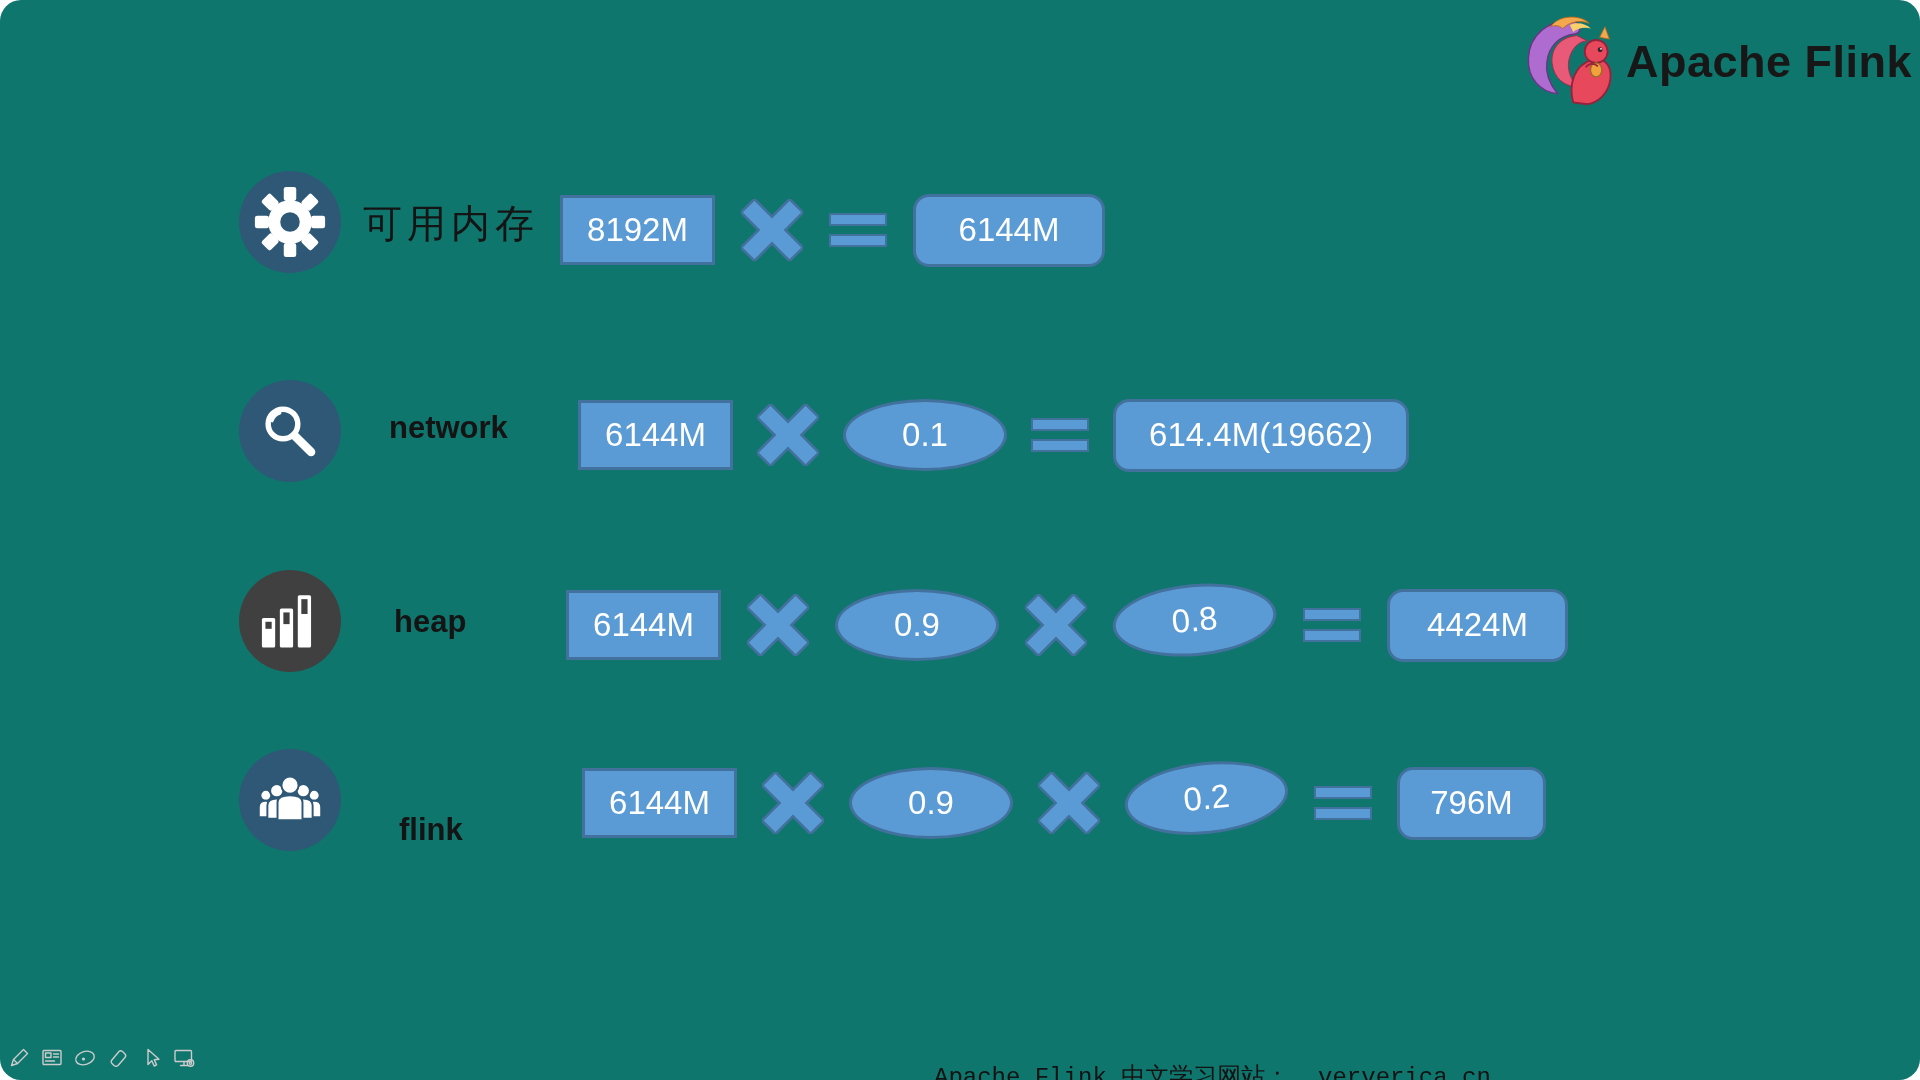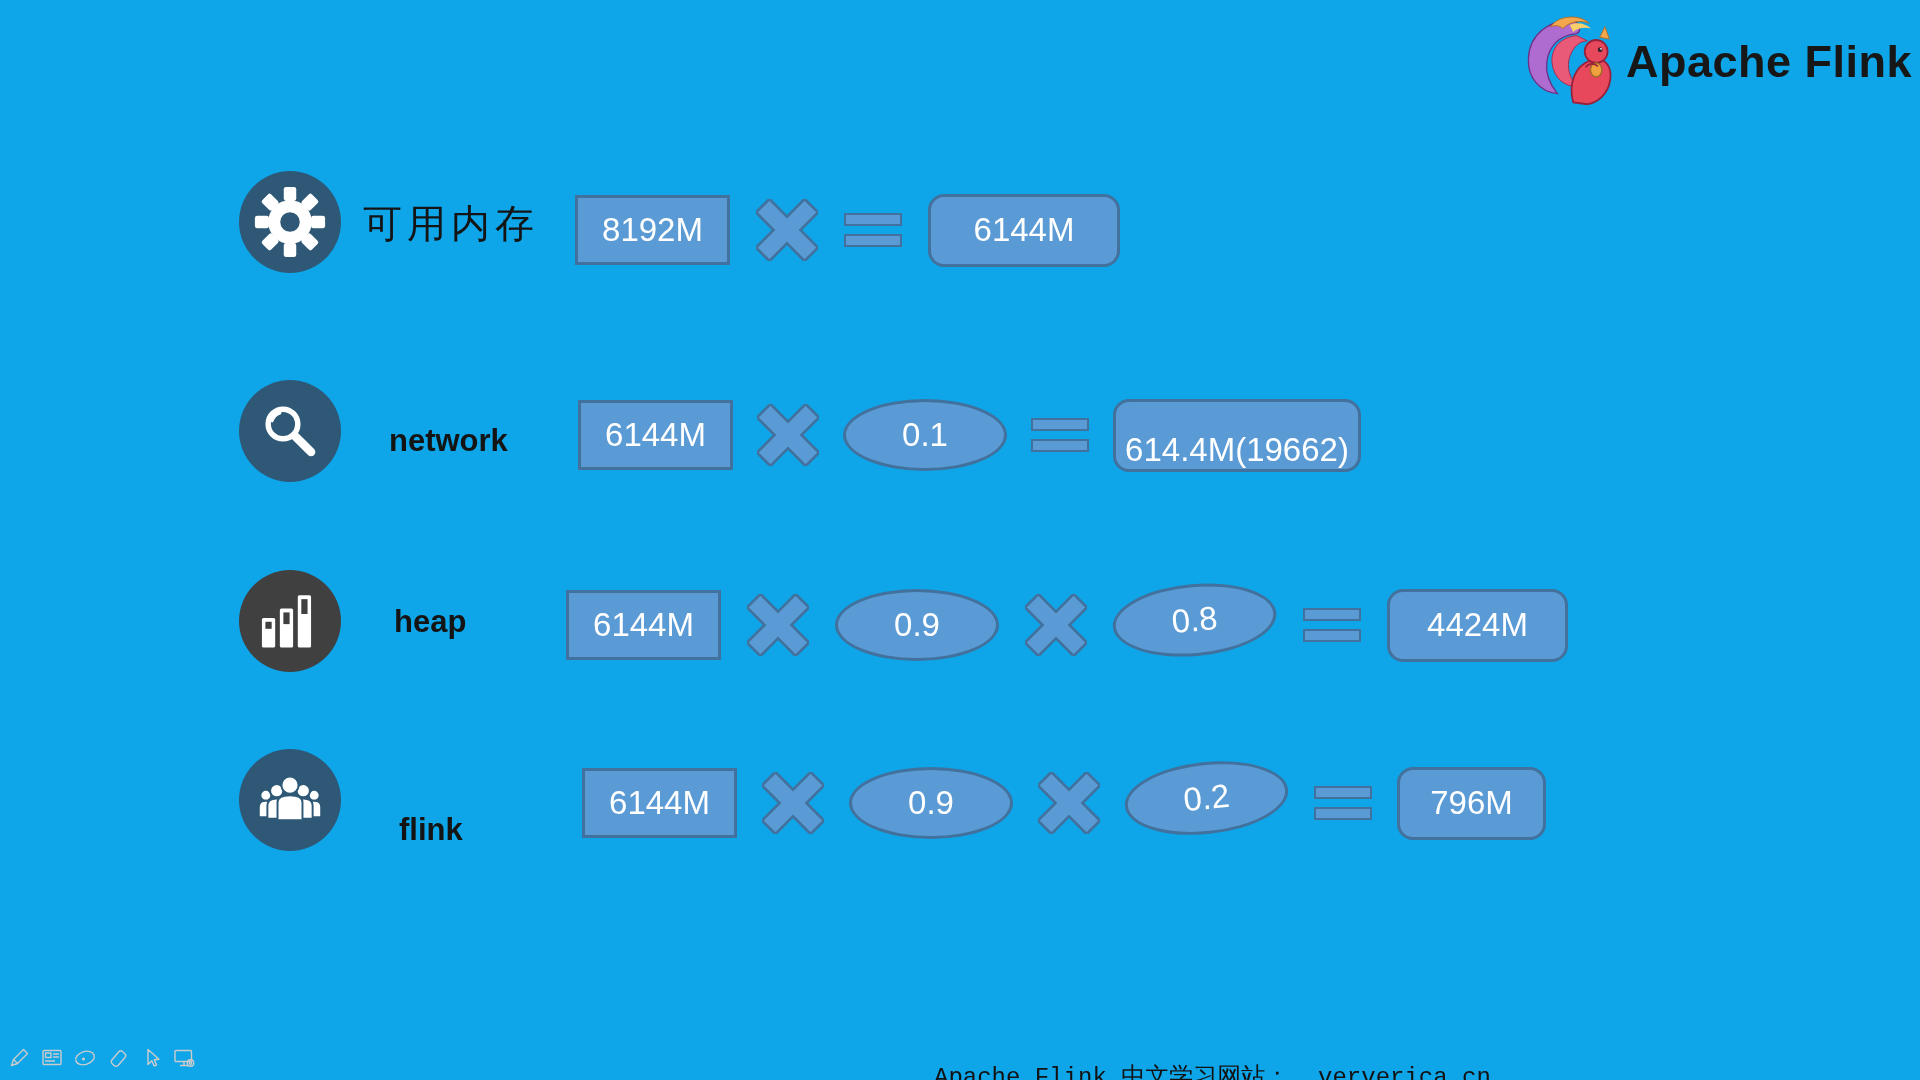--- a/index.html
+++ b/index.html
@@ -1,17 +1,17 @@
 <!DOCTYPE html>
 <html><head>
 <meta charset="utf-8">
 <style>
   html,body{margin:0;padding:0;background:#ffffff;}
-  #stage{position:relative;width:1920px;height:1080px;background:#0ea5e9;overflow:hidden;
-         font-family:"Liberation Sans",sans-serif;}
+  #stage{position:relative;width:1920px;height:1080px;background:#0f766e;overflow:hidden;
+         font-family:"Liberation Sans",sans-serif;border-radius:21px;}
 
   
   .logo-wrap{position:absolute;left:1524px;top:16px;display:flex;align-items:center;}
   .logo-squirrel{width:88px;height:92px;}
   .logo-text{font-size:45px;font-weight:800;color:#171717;margin-left:14px;letter-spacing:0.5px;}
 
   
   .icon-circle{position:absolute;width:102px;height:102px;border-radius:50%;
                display:flex;align-items:center;justify-content:center;}
   .icon-circle svg{width:78px;height:78px;}
@@ -80,21 +80,21 @@
    <rect x="-8" y="-45" width="16" height="18" rx="3" transform="rotate(180)"></rect>
    <rect x="-8" y="-45" width="16" height="18" rx="3" transform="rotate(225)"></rect>
    <rect x="-8" y="-45" width="16" height="18" rx="3" transform="rotate(270)"></rect>
    <rect x="-8" y="-45" width="16" height="18" rx="3" transform="rotate(315)"></rect>
    <circle r="28"></circle>
           </g>
           <circle r="12.5" fill="#2E5876"></circle>
         </svg>
       </div>
       <div class="row-label label-cjk" style="left: 363px; top: 224px;">可用内存</div>
-      <div class="formula" style="left: 575px; top: 190px; gap: 26px;">
+      <div class="formula" style="left: 560px; top: 190px; gap: 26px;">
         <div class="shape op-box">
           <span>8192M</span>
         </div>
         <div class="times">
           <svg viewBox="0 0 60 60">
             <polygon points="0,13 13,0 30,17 47,0 60,13 43,30 60,47 47,60 30,43 13,60 0,47 17,30" fill="#5B9BD5" stroke="#41719C" stroke-width="2.5"></polygon>
           </svg>
         </div>
         <div class="equals">
           <div class="bar"></div>
@@ -104,38 +104,38 @@
           <span>6144M</span>
         </div>
       </div>
       <div class="icon-circle circle-navy" style="left: 239px; top: 380px;">
         <svg viewBox="-50 -50 100 100" fill="none" stroke="#fff">
    <circle cx="-9" cy="-9" r="19" stroke-width="7"></circle>
    <path d="M-23,-13 A16,16 0 0 1 -13,-23" stroke-width="4" stroke-linecap="round"></path>
    <line x1="6" y1="6" x2="27" y2="27" stroke-width="11" stroke-linecap="round"></line>
         </svg>
       </div>
-      <div class="row-label label-en" style="left: 389px; top: 441px;">network</div>
+      <div class="row-label label-en" style="left: 389px; top: 428px;">network</div>
       <div class="formula" style="left: 578px; top: 395px; gap: 24px;">
         <div class="shape op-box">
           <span>6144M</span>
         </div>
         <div class="times">
           <svg viewBox="0 0 60 60">
             <polygon points="0,13 13,0 30,17 47,0 60,13 43,30 60,47 47,60 30,43 13,60 0,47 17,30" fill="#5B9BD5" stroke="#41719C" stroke-width="2.5"></polygon>
           </svg>
         </div>
         <div class="shape oval">
           <span>0.1</span>
         </div>
         <div class="equals">
           <div class="bar"></div>
           <div class="bar"></div>
         </div>
-        <div class="shape result-box" style="width: 248px; align-items: flex-end;">
+        <div class="shape result-box" style="width: 296px;">
           <span>614.4M(19662)</span>
         </div>
       </div>
       <div class="icon-circle circle-gray" style="left: 239px; top: 570px;">
         <svg viewBox="-50 -50 100 100">
           <g fill="#fff">
    <rect x="-36" y="-4" width="17" height="38" rx="2"></rect>
    <rect x="-13" y="-16" width="17" height="50" rx="2"></rect>
    <rect x="10" y="-33" width="17" height="67" rx="2"></rect>
           </g>

